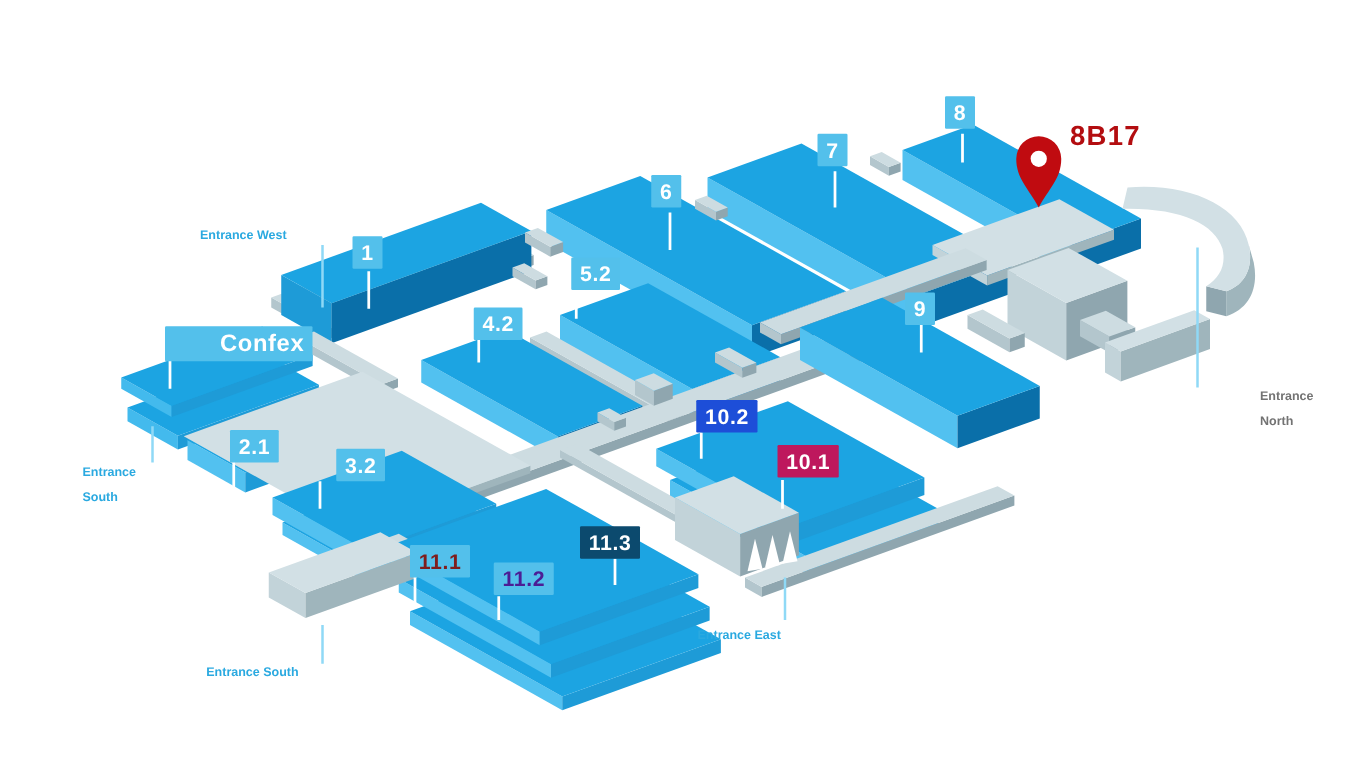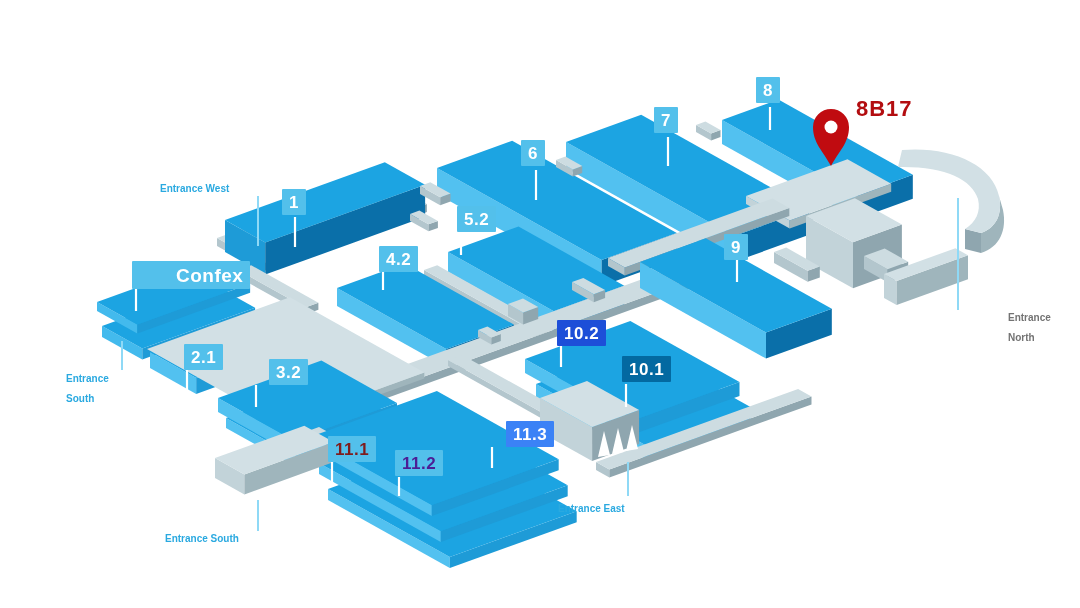--- a/index.html
+++ b/index.html
@@ -254,25 +254,25 @@
 
   <div class="tag" style="left: 282px; top: 189px; background: rgb(83, 192, 235); color: rgb(255, 255, 255);">1</div>
   <div class="tag" style="left: 184px; top: 344px; background: rgb(83, 192, 235); color: rgb(255, 255, 255);">2.1</div>
   <div class="tag" style="left: 240px; top: 359px; background: rgb(83, 192, 235); color: rgb(255, 255, 255); margin-left: 29px;">3.2</div>
   <div class="tag" style="left: 379px; top: 246px; background: rgb(83, 192, 235); color: rgb(255, 255, 255);">4.2</div>
   <div class="tag" style="left: 457px; top: 206px; background: rgb(83, 192, 235); color: rgb(255, 255, 255);">5.2</div>
   <div class="tag" style="left: 521px; top: 140px; background: rgb(83, 192, 235); color: rgb(255, 255, 255);">6</div>
   <div class="tag" style="left: 654px; top: 107px; background: rgb(83, 192, 235); color: rgb(255, 255, 255);">7</div>
   <div class="tag" style="left: 756px; top: 77px; background: rgb(83, 192, 235); color: rgb(255, 255, 255);">8</div>
   <div class="tag" style="left: 724px; top: 234px; background: rgb(83, 192, 235); color: rgb(255, 255, 255);">9</div>
-  <div class="tag" style="left: 622px; top: 356px; background: #0369a1; color: rgb(255, 255, 255);">10.1</div>
+  <div class="tag" style="left: 622px; top: 356px; background: #be185d; color: rgb(255, 255, 255);">10.1</div>
   <div class="tag" style="left: 557px; top: 320px; background: #1d4ed8; color: rgb(255, 255, 255);">10.2</div>
   <div class="tag" style="left: 328px; top: 436px; background: rgb(83, 192, 235); color: #7f1d1d;">11.1</div>
   <div class="tag" style="left: 395px; top: 450px; background: rgb(83, 192, 235); color: #4c1d95;">11.2</div>
-  <div class="tag" style="left: 506px; top: 421px; background: #3b82f6; color: rgb(255, 255, 255);">11.3</div>
+  <div class="tag" style="left: 464px; top: 421px; background: #0c4a6e; color: rgb(255, 255, 255);">11.3</div>
   <div class="tag big" style="left: 132px; top: 261px; background: rgb(83, 192, 235); color: rgb(255, 255, 255);">Confex</div>
 
   <div class="ent" style="left: 160px; top: 179px; color: rgb(42, 169, 224);">Entrance West</div>
   <div class="ent" style="left: 66px; top: 369px; width: 70px; color: rgb(42, 169, 224);">Entrance South</div>
   <div class="ent" style="left: 165px; top: 529px; color: rgb(42, 169, 224);">Entrance South</div>
   <div class="ent" style="left: 558px; top: 499px; color: rgb(42, 169, 224);">Entrance East</div>
   <div class="ent" style="left: 966px; top: 308px; color: #737373; padding-left: 42px;">Entrance North</div>
 
   <div class="pinlabel" style="left: 856px; top: 96px; color: rgb(179, 13, 16);">8B17</div>
 </div>

